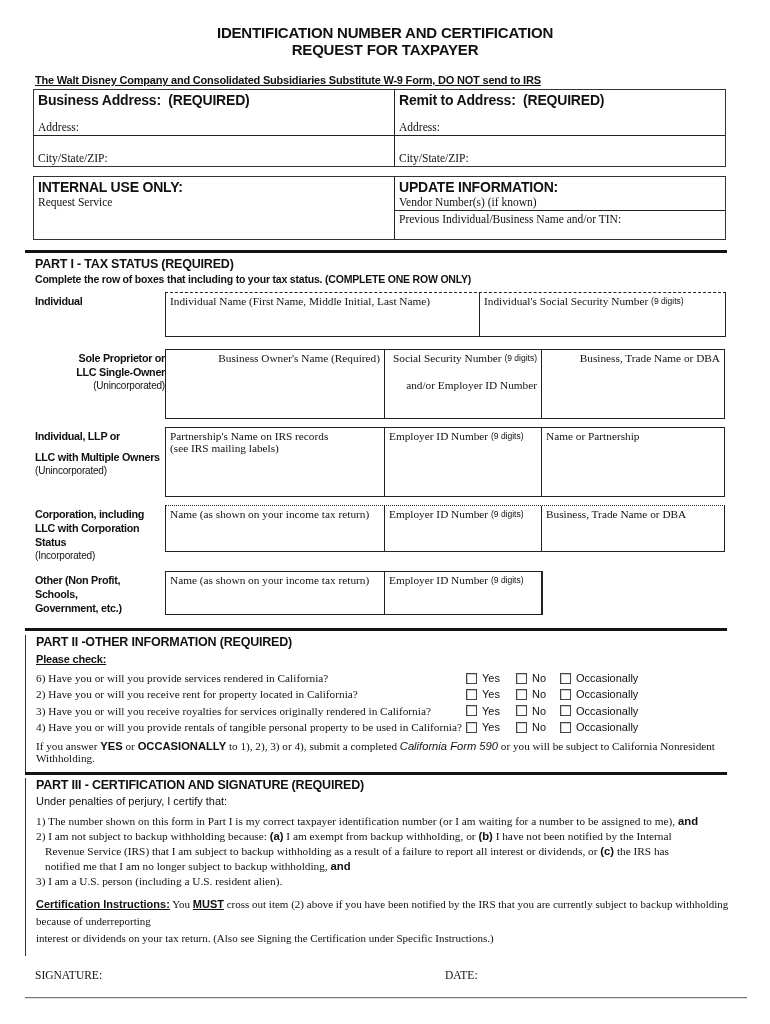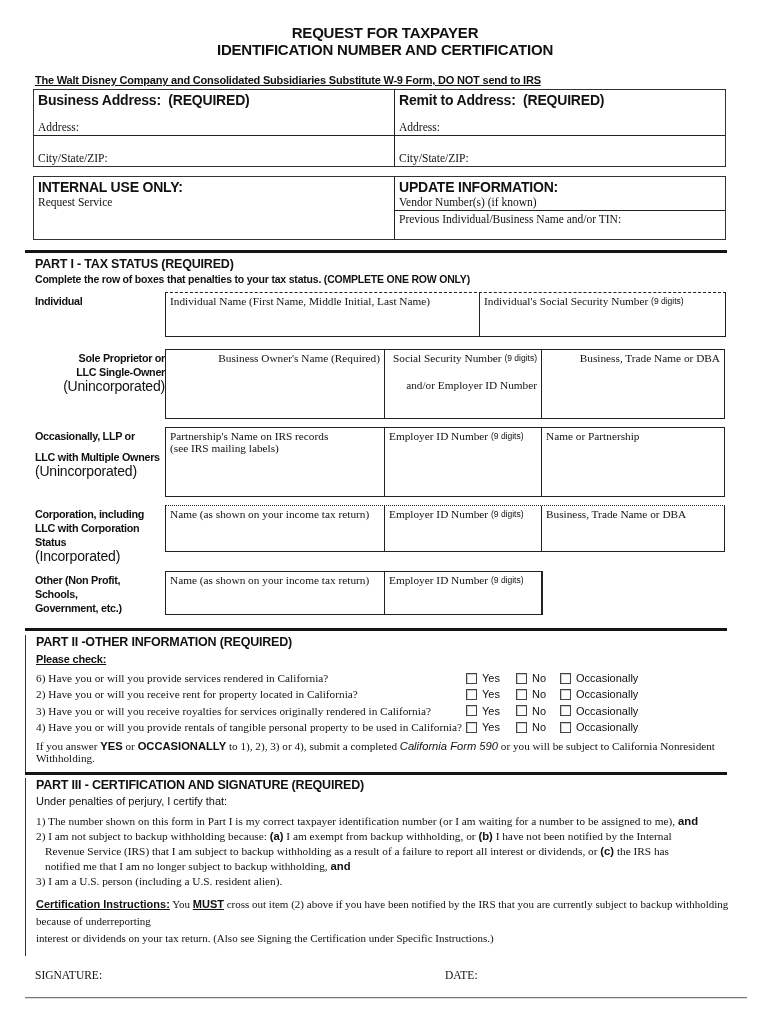--- a/index.html
+++ b/index.html
@@ -53,21 +53,21 @@
   .hrule { height: 3px; background: #151515; margin-left: 25px; width: 702px; }
   .hrule.mt10 { margin-top: 10px; }
   .hrule.mt13 { margin-top: 13px; }
 
   .part-head { margin: 4px 0 0 35px; font-weight: 700; font-size: 12.5px; letter-spacing: -0.2px; }
   .part1-sub { margin: 2px 0 0 35px; font-weight: 700; font-size: 10.5px; letter-spacing: -0.2px; }
 
   
   .tax-row { display: flex; margin-left: 35px; }
   .row-label { width: 130px; padding-top: 2px; font-weight: 700; font-size: 10.8px; line-height: 14px; letter-spacing: -0.3px; }
-  .row-label .sub { font-weight: 400; font-size: 14px; letter-spacing: -0.2px; }
+  .row-label .sub { font-weight: 400; font-size: 10px; letter-spacing: -0.2px; }
   .row-label .gap { margin-top: 7px; }
   .row-table { display: flex; border: 1px solid #222; height: 100%; }
   .cellf { padding: 2px 4px; font-size: 11.3px; font-family: "Liberation Serif", serif; }
   .cellf.br { border-right: 1px solid #222; }
   .digits { font-family: "Liberation Sans", sans-serif; font-size: 8.5px; position: relative; top: -1px; }
   .dashed-top { border-top-style: dashed; }
   .dotted-top { border-top-style: dotted; }
 
   
   .part-box { margin-left: 25px; border-left: 1px solid #333; padding-left: 10px; width: 725px; }
@@ -97,22 +97,22 @@
   .sig-fill { flex: 1; min-height: 12px; }
   .sig-r1 { margin-top: 11px; border-bottom: 1px solid #777; box-shadow: 0 1px 0 #ddd; }
   .sig-r2 { margin-top: 26px; border-bottom: 1.5px solid #181818; }
 </style>
 </head>
 <body>
 
 <div class="page">
 
   <div class="title">
+    <div>IDENTIFICATION NUMBER AND CERTIFICATION</div>
     <div>REQUEST FOR TAXPAYER</div>
-    <div>IDENTIFICATION NUMBER AND CERTIFICATION</div>
   </div>
 
   <div class="subtitle">The Walt Disney Company and Consolidated Subsidiaries Substitute W-9 Form, DO NOT send to IRS</div>
 
   <div class="addr-table">
     <div class="addr-cell br bb">
       <div class="cell-head">
         <span>Business Address:</span>&nbsp;&nbsp;<span>(REQUIRED)</span>
       </div>
       <div class="addr-sub serif">Address:</div>
@@ -143,21 +143,21 @@
       </div>
       <div class="int-right-b">
         <div class="int-serif serif">Previous Individual/Business Name and/or TIN:</div>
       </div>
     </div>
   </div>
 
   <div class="hrule mt10"></div>
 
   <div class="part-head">PART I - TAX STATUS (REQUIRED)</div>
-  <div class="part1-sub">Complete the row of boxes that penalties to your tax status. (COMPLETE ONE ROW ONLY)</div>
+  <div class="part1-sub">Complete the row of boxes that including to your tax status. (COMPLETE ONE ROW ONLY)</div>
 
   <div class="tax-row" style="margin-top:7px;">
     <div class="row-label">
       <div>Individual</div>
     </div>
     <div class="row-table dashed-top" style="height:45px;">
       <div class="cellf br" style="width:314px;">
         <span>Individual Name (First Name, Middle Initial, Last Name)</span>
       </div>
       <div class="cellf" style="width:245px;">
@@ -181,21 +181,21 @@
         <div style="margin-top:15px;">and/or Employer ID Number</div>
       </div>
       <div class="cellf" style="width:182px;">
         <span>Business, Trade Name or DBA</span>
       </div>
     </div>
   </div>
 
   <div class="tax-row" style="margin-top:8px;">
     <div class="row-label">
-      <div>Occasionally, LLP or</div>
+      <div>Individual, LLP or</div>
       <div class="gap">LLC with Multiple Owners</div>
       <div class="sub">(Unincorporated)</div>
     </div>
     <div class="row-table" style="height:70px;">
       <div class="cellf br" style="width:219px;">
         <div>Partnership's Name on IRS records</div>
         <div>(see IRS mailing labels)</div>
       </div>
       <div class="cellf br" style="width:157px;">
         <span>Employer ID Number</span> <span class="digits">(9 digits)</span>

